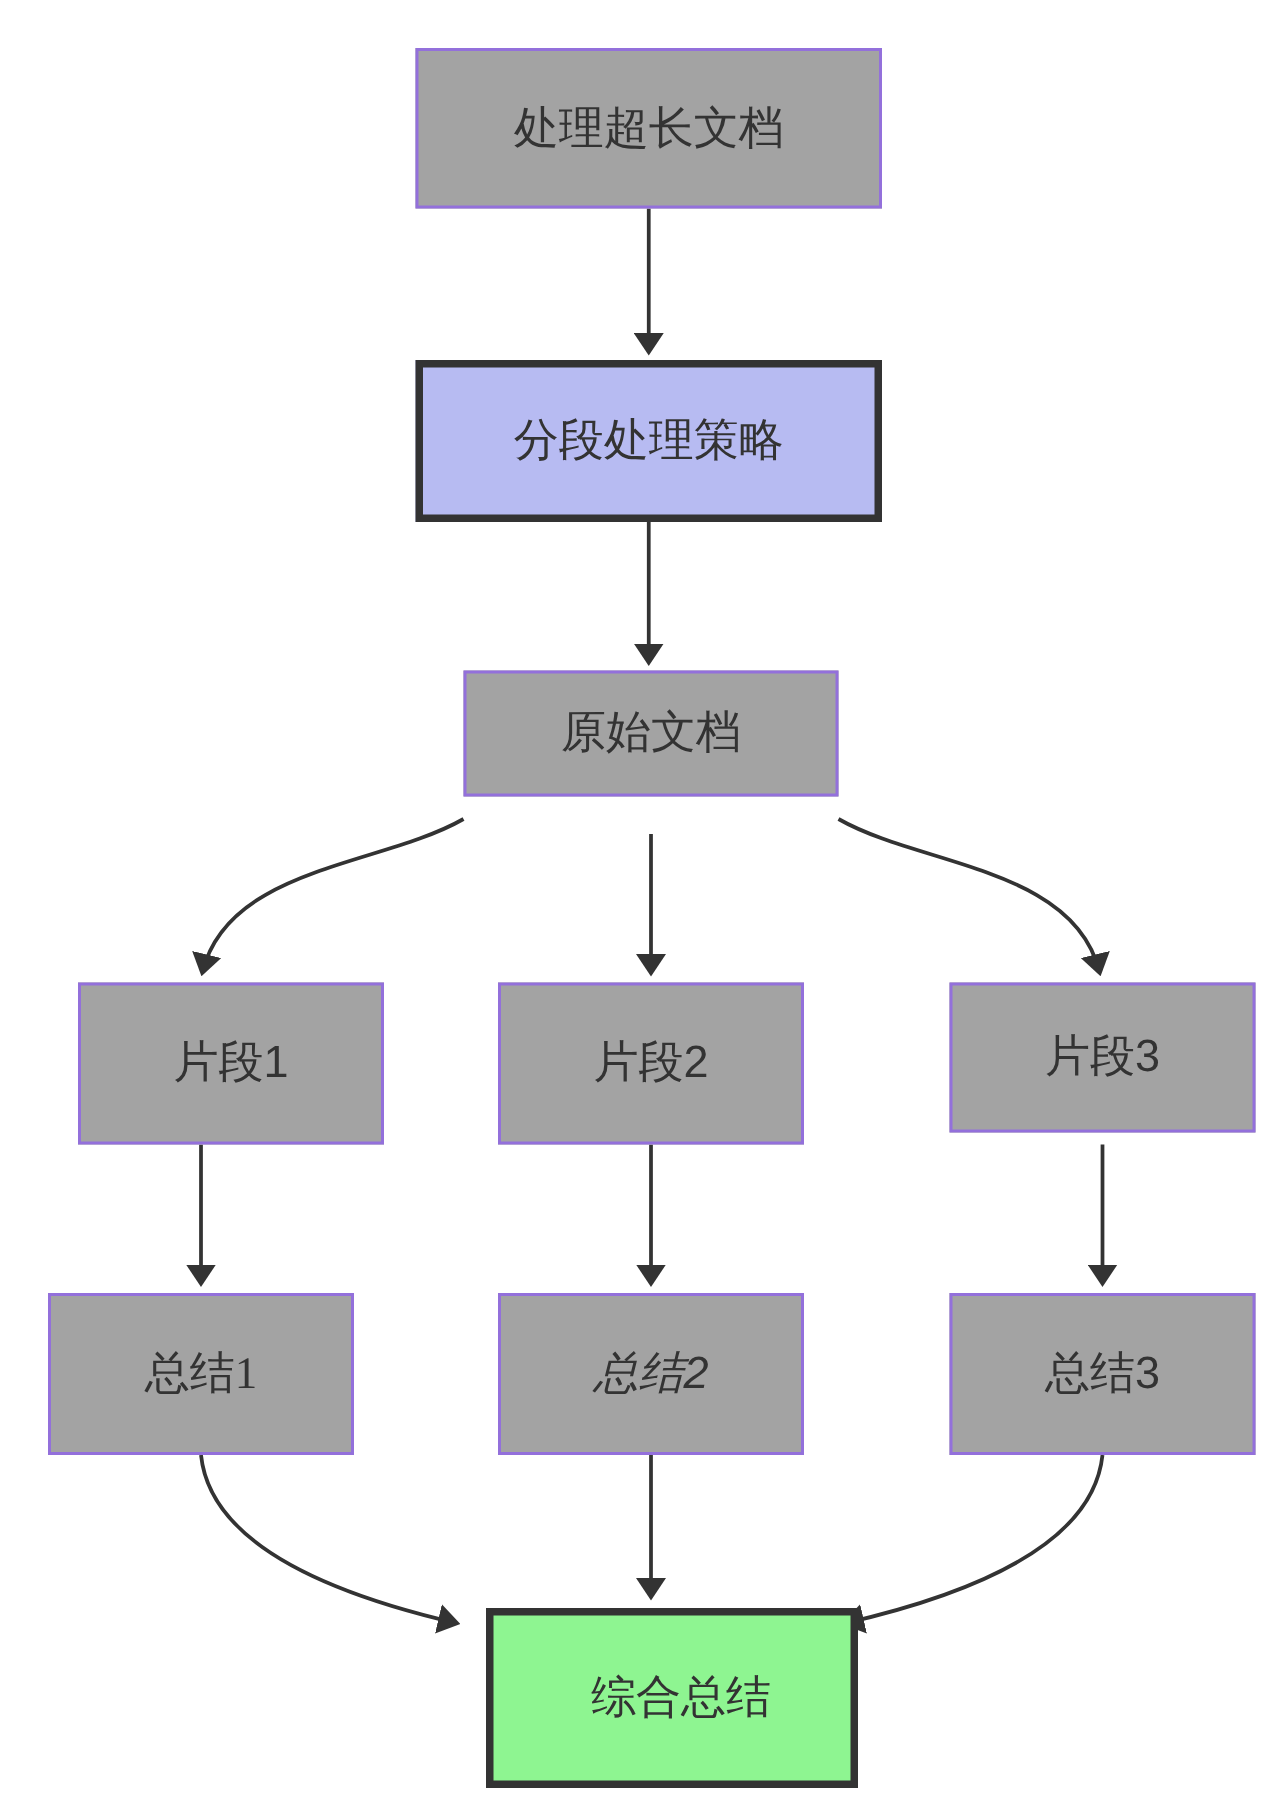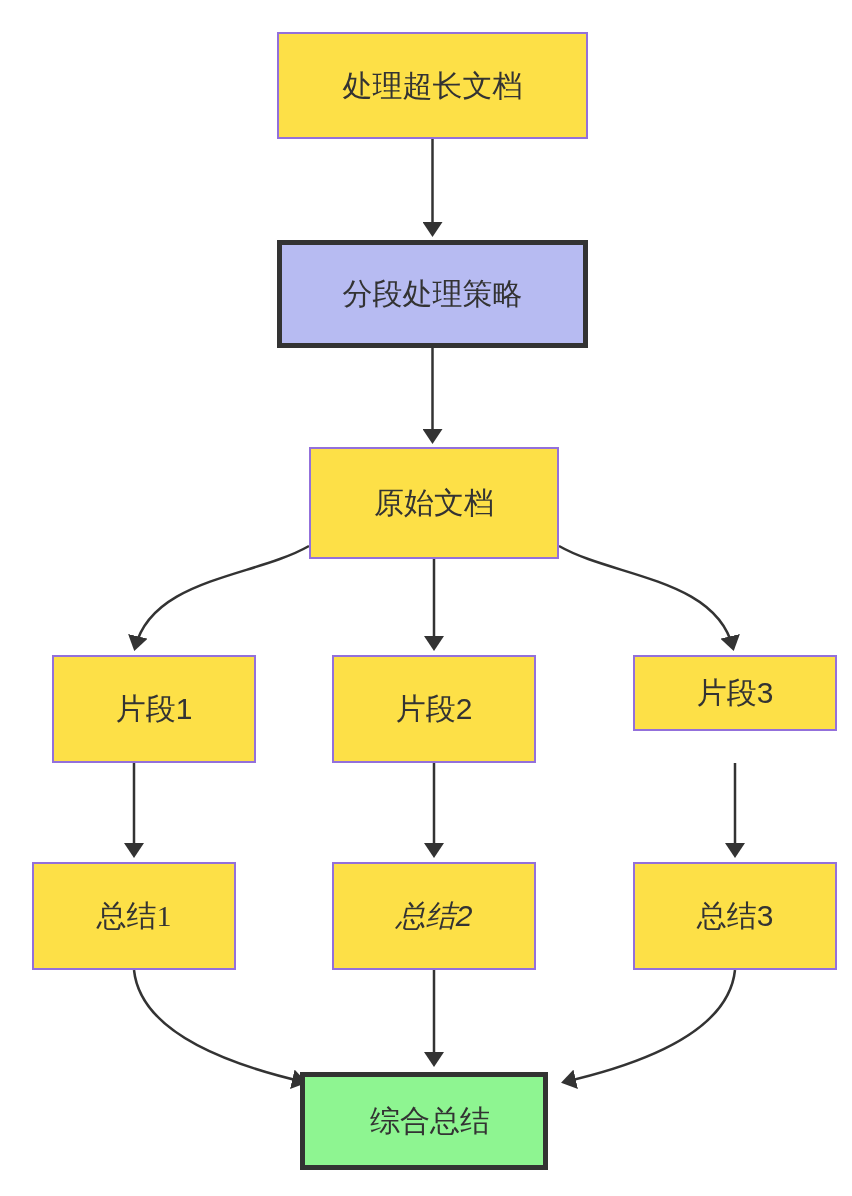--- a/index.html
+++ b/index.html
@@ -18,21 +18,21 @@
     pointer-events: none;
   }
   .edge-path {
     fill: none;
     stroke: #333333;
     stroke-width: 2.5;
   }
   .node {
     position: absolute;
     box-sizing: border-box;
-    background: #fde047;
+    background: #a3a3a3;
     border: 2px solid #9370DB;
     display: flex;
     align-items: center;
     justify-content: center;
     color: #333333;
     font-size: 30px;
     line-height: 1.2;
     white-space: nowrap;
   }
   .node--highlight {
@@ -69,45 +69,45 @@
   </svg>
 
   <div class="node" style="left:277px; top:32px; width:311px; height:107px;">
     <span>处理超长文档</span>
   </div>
 
   <div class="node node--highlight" style="left:277px; top:240px; width:311px; height:108px;">
     <span>分段处理策略</span>
   </div>
 
-  <div class="node" style="left:309px; top:447px; width:250px; height:112px;">
+  <div class="node" style="left:309px; top:447px; width:250px; height:84px;">
     <span>原始文档</span>
   </div>
 
   <div class="node" style="left:32px; top:655px; width:204px; height:108px;margin-left:20px;">
     <span>片段1</span>
   </div>
 
   <div class="node" style="left:332px; top:655px; width:204px; height:108px;">
     <span>片段2</span>
   </div>
 
-  <div class="node" style="left:633px; top:655px; width:204px; height:76px;">
+  <div class="node" style="left:633px; top:655px; width:204px; height:100px;">
     <span>片段3</span>
   </div>
 
   <div class="node" style="left:32px; top:862px; width:204px; height:108px;font-family:Liberation Serif, serif;">
     <span>总结1</span>
   </div>
 
   <div class="node" style="left:332px; top:862px; width:204px; height:108px;font-style:italic;">
     <span>总结2</span>
   </div>
 
   <div class="node" style="left:633px; top:862px; width:204px; height:108px;text-align:right;">
     <span>总结3</span>
   </div>
 
-  <div class="node node--final" style="left:300px; top:1072px; width:248px; height:98px;padding-left:12px;">
+  <div class="node node--final" style="left:324px; top:1072px; width:248px; height:120px;padding-left:12px;">
     <span>综合总结</span>
   </div>
 
 </div>
 
 </body></html>

